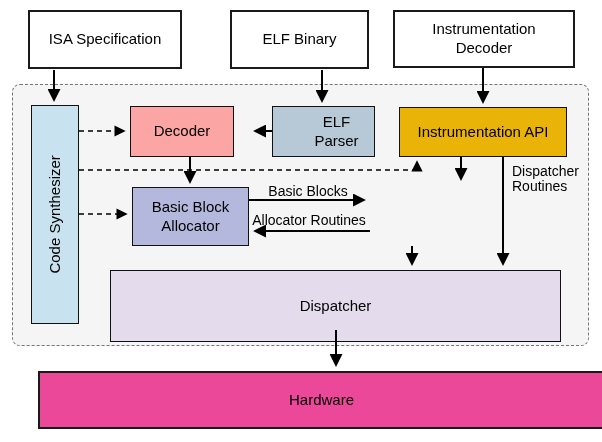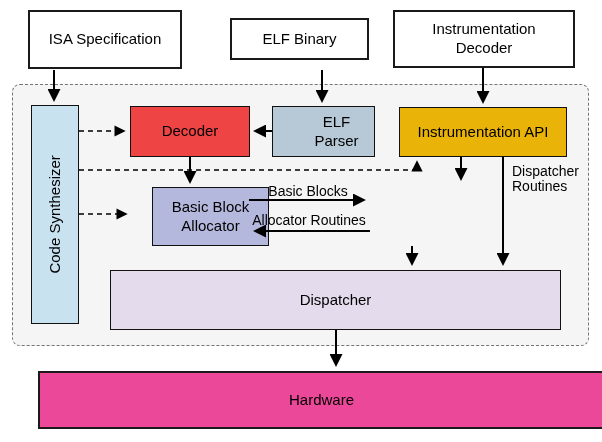--- a/index.html
+++ b/index.html
@@ -30,43 +30,43 @@
 </head>
 <body>
 
 <div class="canvas">
 
   <div class="container" style="background: rgb(245, 245, 245);"></div>
 
   <div class="box" style="left: 28px; top: 10px; width: 154px; height: 59px; background: rgb(255, 255, 255);">
     <span>ISA Specification</span>
   </div>
-  <div class="box" style="left: 230px; top: 10px; width: 139px; height: 42px; background: rgb(255, 255, 255); margin-top: 8px;">
+  <div class="box" style="left: 230px; top: 10px; width: 139px; height: 59px; background: rgb(255, 255, 255);">
     <span>ELF Binary</span>
   </div>
   <div class="box mw150" style="left: 393px; top: 10px; width: 182px; height: 58px; background: rgb(255, 255, 255);">
     <span>Instrumentation Decoder</span>
   </div>
 
   <div class="box colored rot" style="left: 31px; top: 105px; width: 48px; height: 219px; background: rgb(201, 226, 239);">
     <span>Code Synthesizer</span>
   </div>
-  <div class="box colored" style="left: 130px; top: 106px; width: 120px; height: 51px; background: #ef4444;">
+  <div class="box colored" style="left: 130px; top: 106px; width: 104px; height: 51px; background: #fca5a5;">
     <span>Decoder</span>
   </div>
   <div class="box colored mw50" style="left: 272px; top: 106px; width: 103px; height: 51px; background: rgb(183, 201, 214);">
     <span>ELF Parser</span>
   </div>
   <div class="box colored mw130" style="left: 399px; top: 107px; width: 168px; height: 50px; background: #eab308;">
     <span>Instrumentation API</span>
   </div>
-  <div class="box colored mw95" style="left: 132px; top: 187px; width: 117px; height: 59px; background: rgb(181, 184, 221); margin-left: 20px;">
+  <div class="box colored mw95" style="left: 132px; top: 187px; width: 117px; height: 59px; background: rgb(181, 184, 221);">
     <span>Basic Block Allocator</span>
   </div>
-  <div class="box colored" style="left: 110px; top: 270px; width: 451px; height: 60px; background: rgb(228, 220, 236);">
+  <div class="box colored" style="left: 110px; top: 270px; width: 451px; height: 72px; background: rgb(228, 220, 236);">
     <span>Dispatcher</span>
   </div>
 
   <div class="box" style="left: 38px; top: 371px; width: 567px; height: 58px; background: #ec4899;">
     <span>Hardware</span>
   </div>
 
   <div class="lbl center" style="left:250px;top:184px;width:116px;">Basic Blocks</div>
   <div class="lbl center" style="left:248px;top:213px;width:122px;">Allocator Routines</div>
   <div class="lbl" style="left:512px;top:164px;width:78px;">Dispatcher Routines</div>

